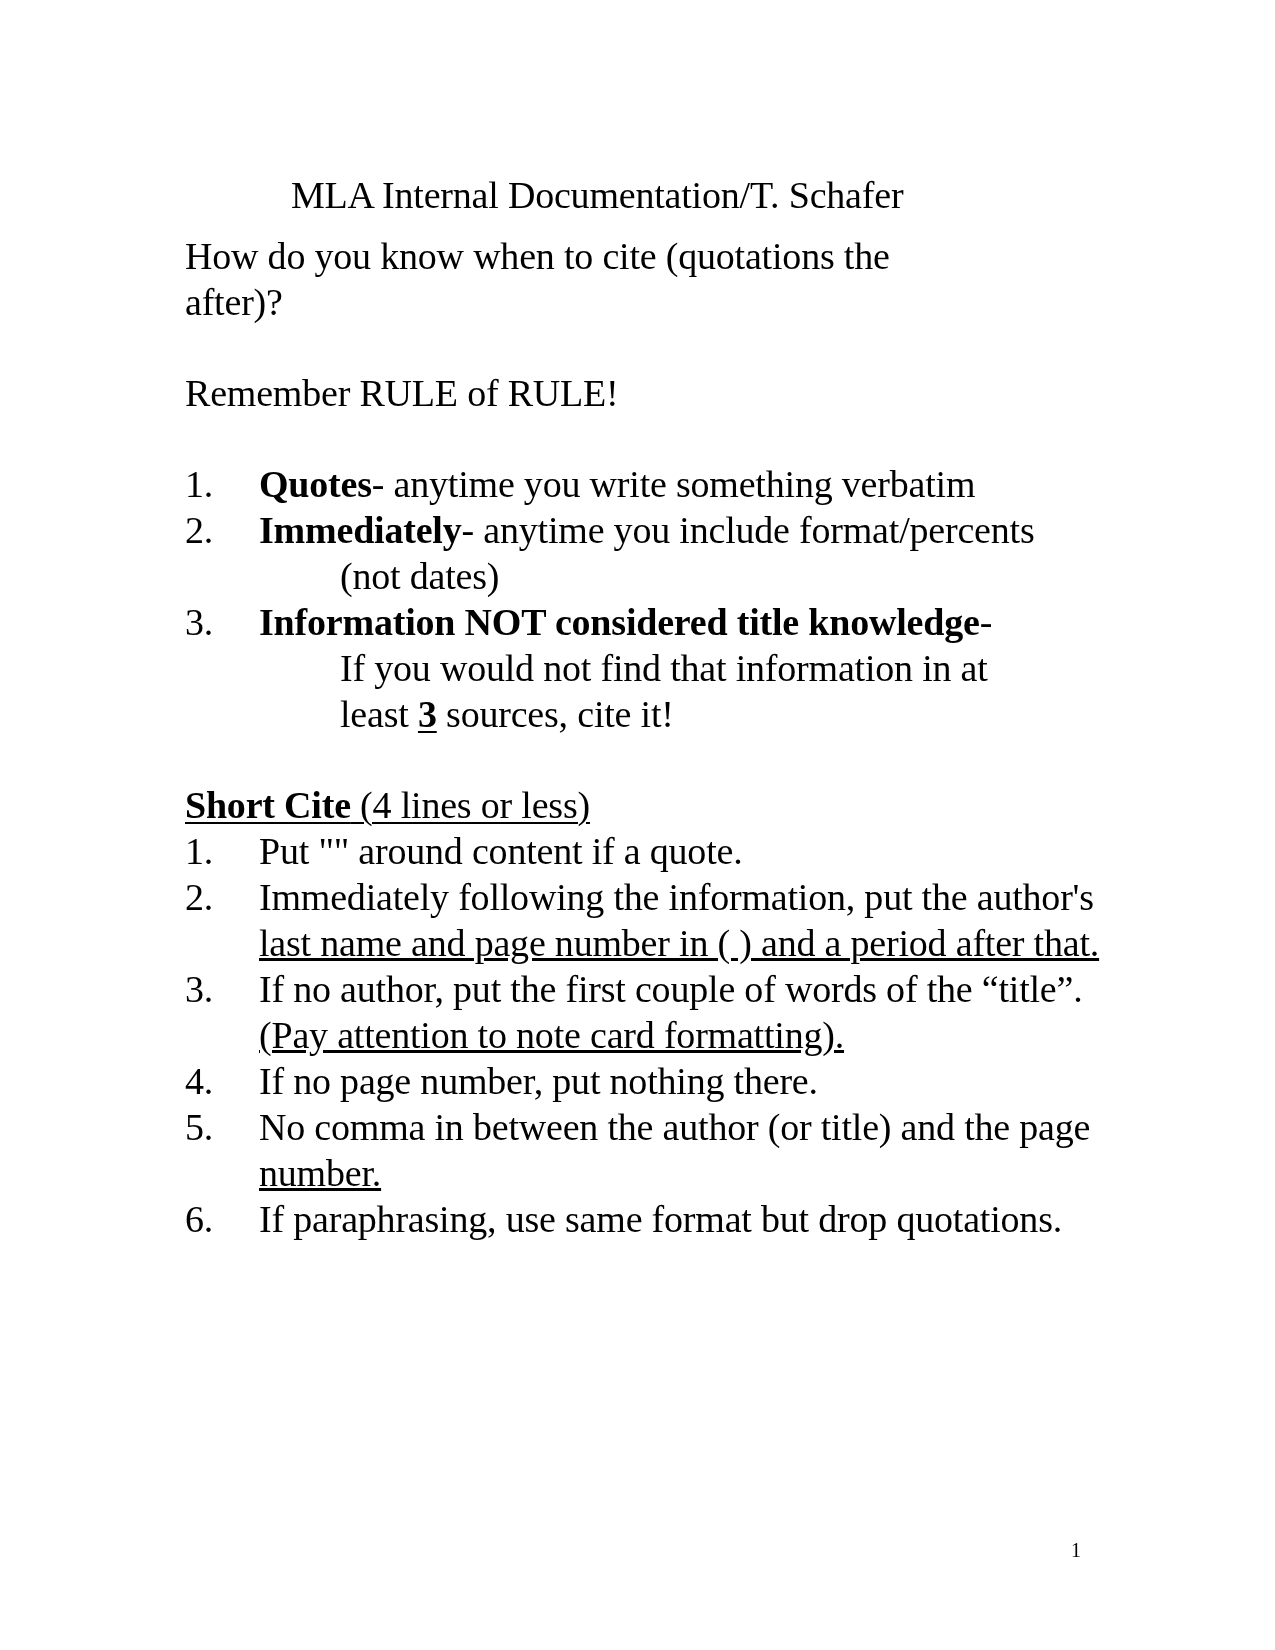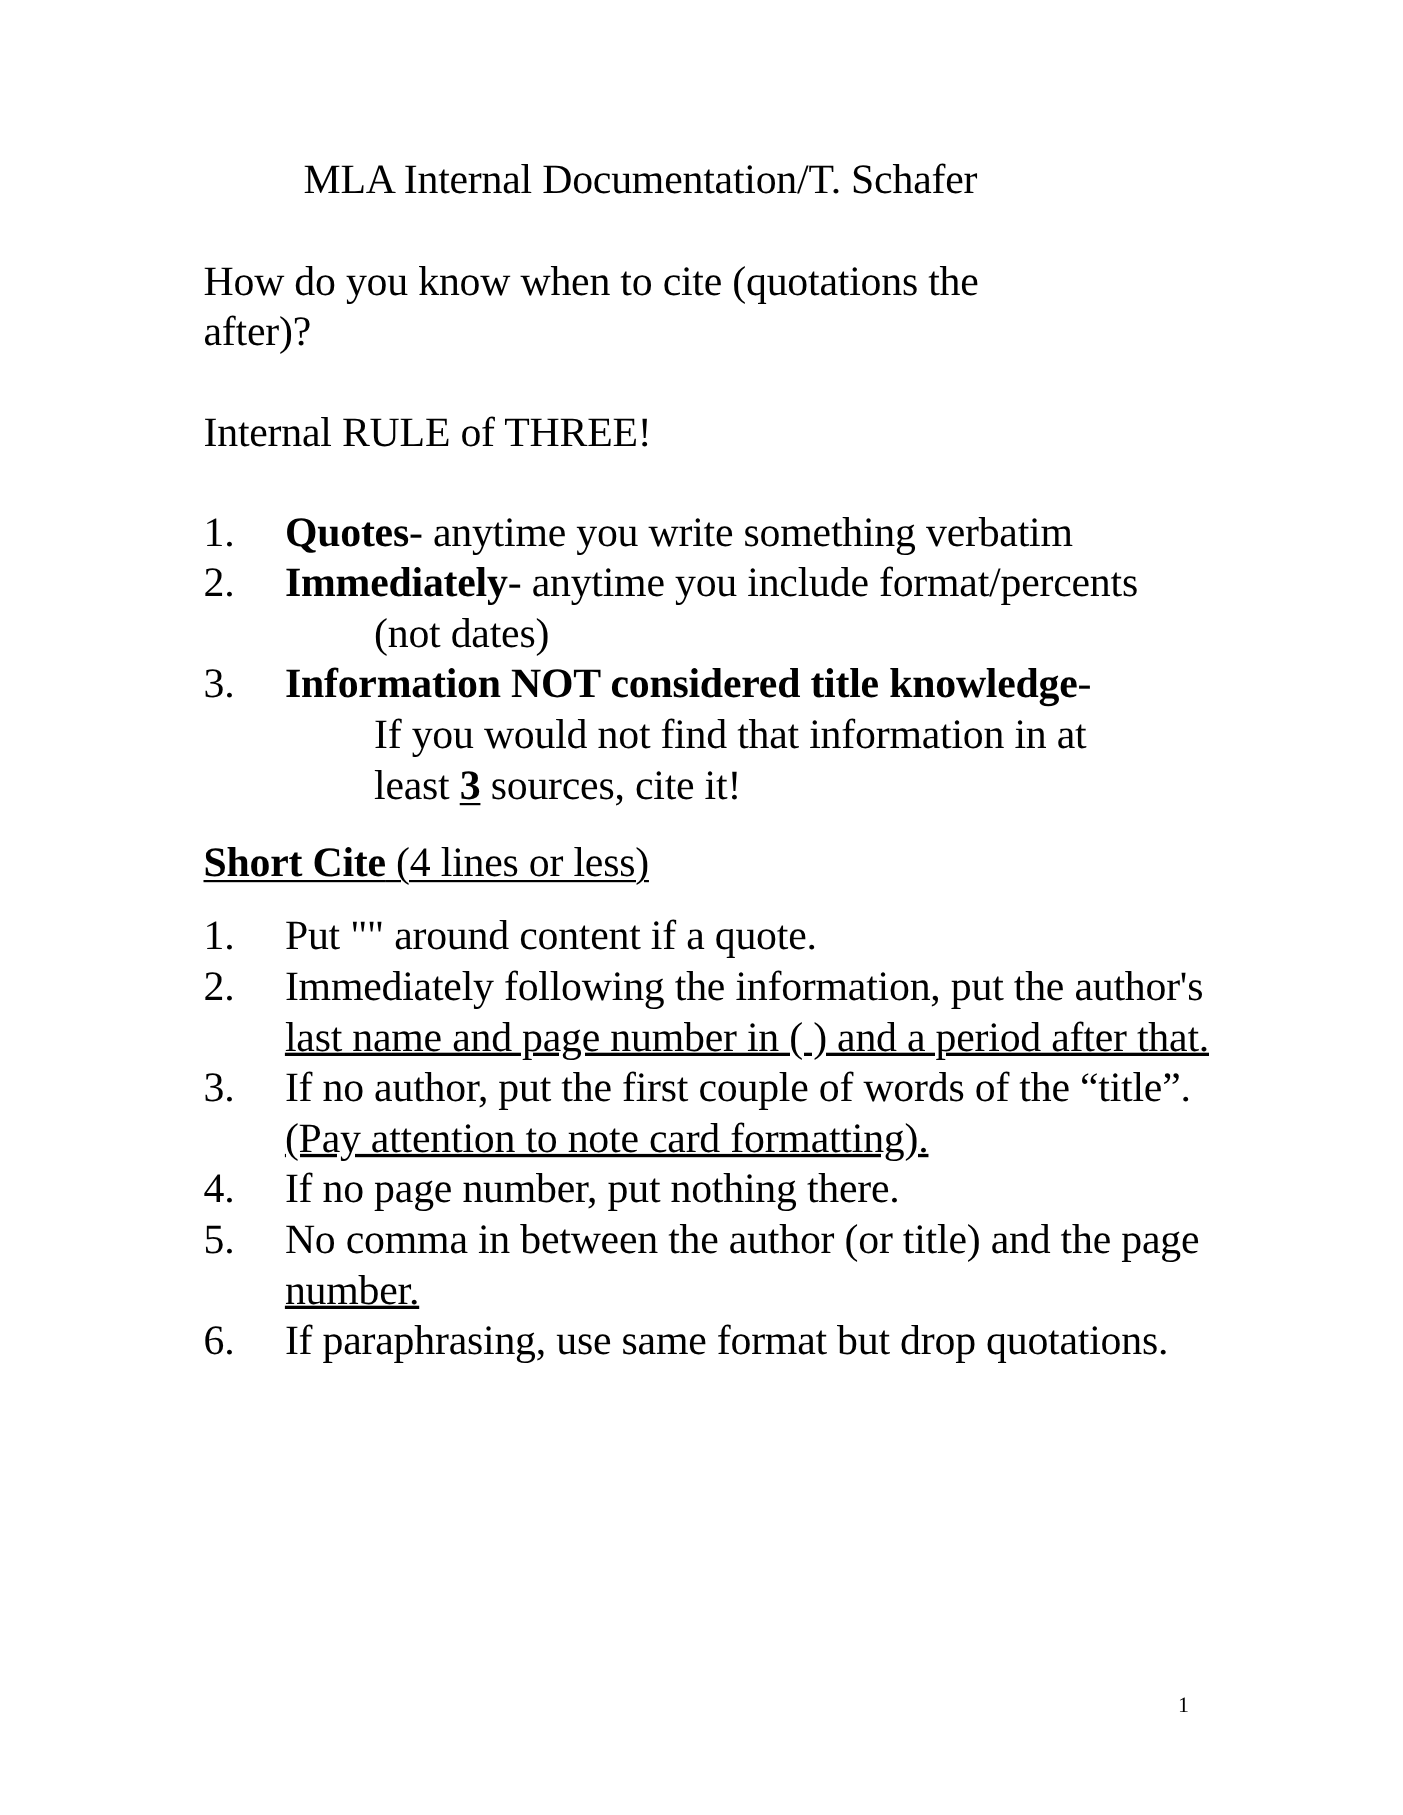--- a/index.html
+++ b/index.html
@@ -6,58 +6,58 @@
   body {
     width: 1275px; height: 1650px; position: relative; overflow: hidden;
     font-family: "Liberation Serif", "DejaVu Serif", serif;
     color: #000000;
   }
   .page { position: absolute; left: 0; top: 0; width: 1275px; height: 1650px; }
   .line {
     position: absolute; left: 185px; font-size: 38px; line-height: 46px;
     white-space: nowrap; letter-spacing: -0.2px;
   }
-  .title { left: 276px; }
+  .title { left: 291px; margin-top: 32px; }
   .num { display: inline-block; width: 74px; }
   .ind2 { left: 259px; text-decoration: underline; }
   .ind3 { left: 340px; }
   b { font-weight: bold; }
   .u { text-decoration: underline; text-decoration-thickness: 2px; text-underline-offset: 4px; }
   .pagenum {
     position: absolute; left: 1071px; top: 1538px; font-size: 20px; line-height: 24px;
   }
 </style>
 </head>
 <body>
 
 <div class="page">
 
   <div class="line title" style="top:140px">MLA Internal Documentation/T. Schafer</div>
 
   <div class="line" style="top:233px">How do you know when to cite (quotations the</div>
   <div class="line" style="top:279px">after)?</div>
 
-  <div class="line" style="top:370px">Internal RULE of THREE!</div>
+  <div class="line" style="top:370px">Remember RULE of RULE!</div>
 
   <div class="line" style="top:461px">
     <span class="num">1.</span><b>Quotes</b><span>- anytime you write something verbatim</span>
   </div>
   <div class="line" style="top:507px">
     <span class="num">2.</span><b>Immediately</b><span>- anytime you include format/percents</span>
   </div>
   <div class="line ind3" style="top:553px">(not dates)</div>
   <div class="line" style="top:599px">
     <span class="num">3.</span><b>Information NOT considered title knowledge</b><span>-</span>
   </div>
   <div class="line ind3" style="top:645px">If you would not find that  information in at</div>
   <div class="line ind3" style="top:691px">
     <span>least </span><b class="u">3</b><span> sources, cite it!</span>
   </div>
 
-  <div class="line" style="top:761px">
+  <div class="line" style="top:782px">
     <span class="u"><b>Short Cite</b><span> (4 lines or less)</span></span>
   </div>
 
   <div class="line" style="top:828px">
     <span class="num">1.</span><span>Put "" around content if a quote.</span>
   </div>
   <div class="line" style="top:874px">
     <span class="num">2.</span><span>Immediately following the information, put the author's</span>
   </div>
   <div class="line ind2" style="top:920px">last name and page number in ( ) and a period after that.</div>

